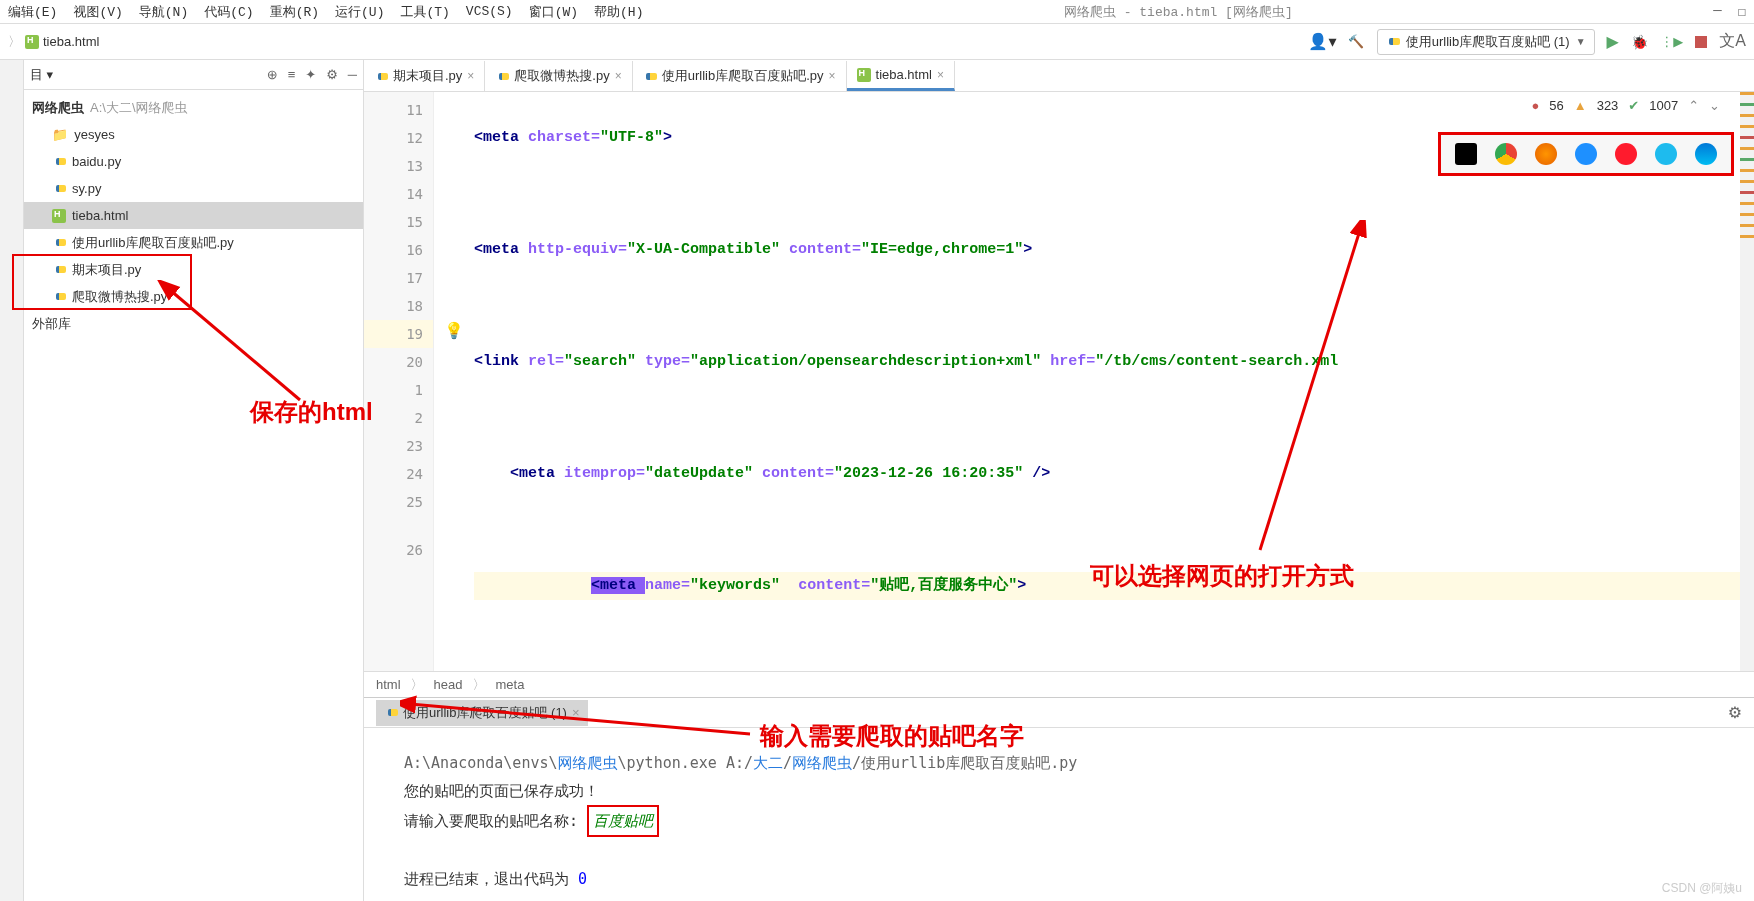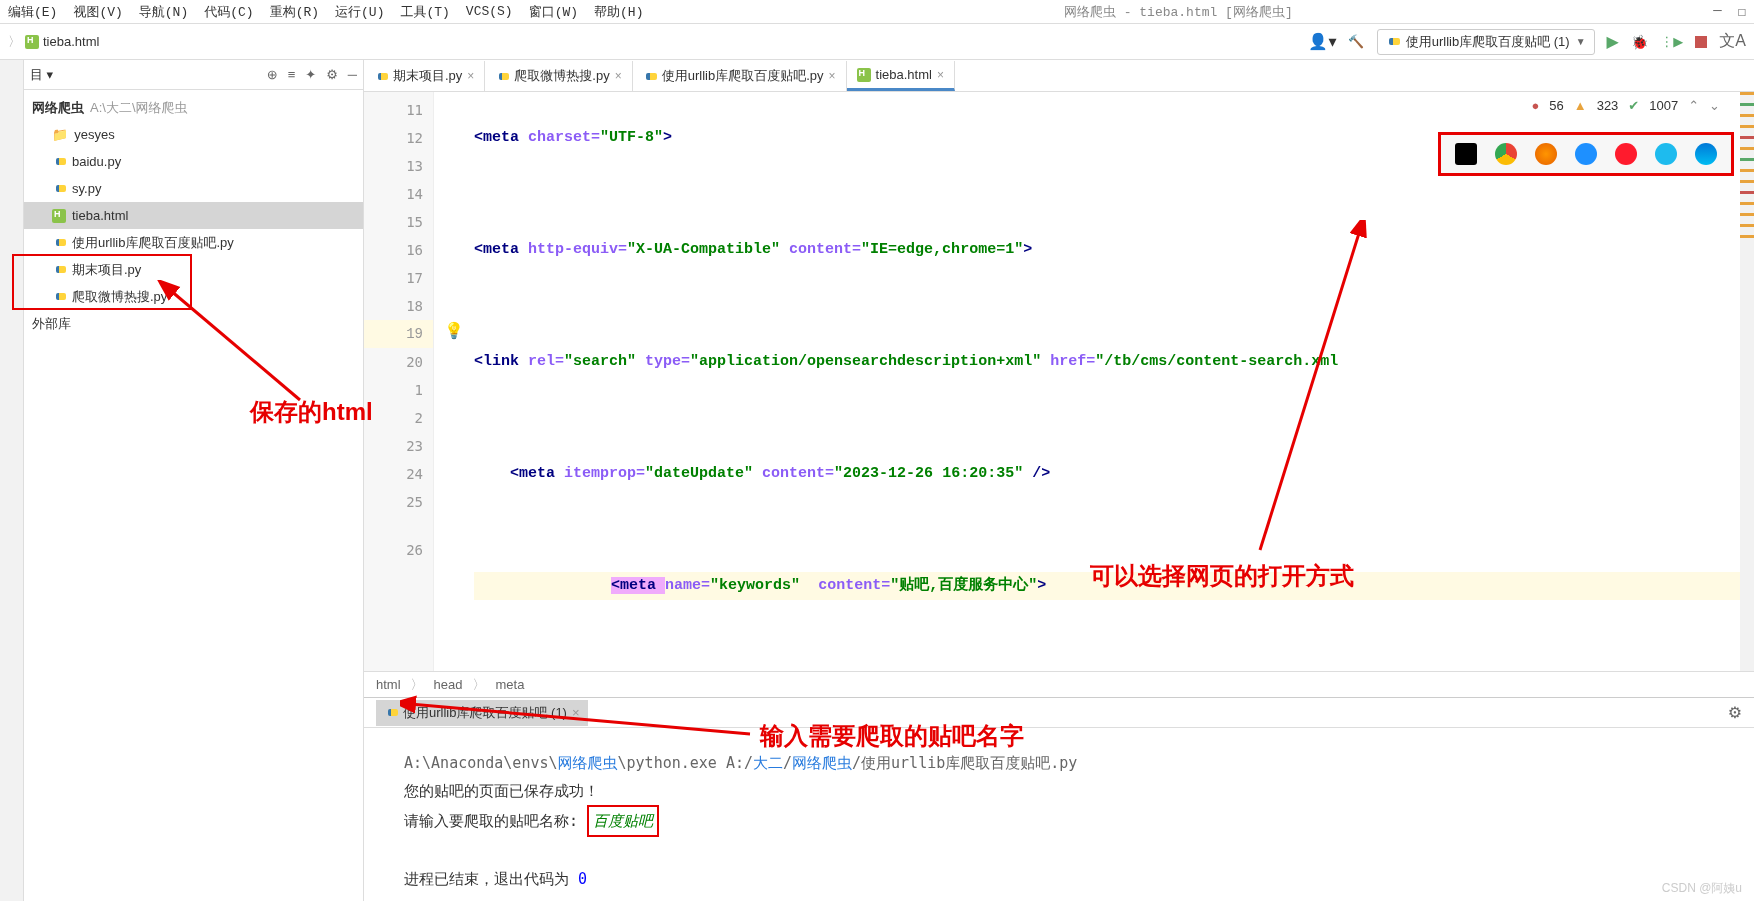--- a/index.html
+++ b/index.html
@@ -41,21 +41,21 @@
 .code-wrap { flex:1; display:flex; overflow:hidden; position:relative; }
 .gutter { width:70px; background:#f7f7f7; text-align:right; padding:4px 10px 4px 4px; color:#999; font-family:Consolas,monospace; font-size:14px; line-height:28px; border-right:1px solid #eee; }
 .gutter .hl { background:#fffae3; display:block; margin:0 -10px 0 -4px; padding:0 10px 0 4px; }
 .bulb { position:absolute; left:80px; top:229px; font-size:16px; }
 .code { flex:1; font-family:Consolas,"Courier New",monospace; font-size:15px; line-height:28px; padding:4px 0 4px 40px; white-space:pre; overflow:hidden; position:relative; }
 .code .ln { display:block; height:28px; }
 .code .ln.hl { background:#fffae3; }
 .tag { color:#000080; font-weight:bold; }
 .attr { color:#8b5cf6; font-weight:bold; }
 .val { color:#008000; font-weight:bold; }
-.sel-bg { background:#f0abfc;margin-left:20px; }
+.sel-bg { background:#8b5cf6; }
 .insp { position:absolute; right:34px; top:6px; display:flex; gap:10px; align-items:center; font-size:13px; }
 .insp .err { color:#c75450; }
 .insp .wrn { color:#e8a33d; }
 .insp .ok { color:#59a869; }
 .browser-box { position:absolute; right:20px; top:40px; border:3px solid #e60000; padding:8px 14px; display:flex; gap:18px; background:#f7f7f7; align-items:center; }
 .bicon { width:22px; height:22px; border-radius:50%; }
 .marker-strip { position:absolute; right:0; top:0; width:14px; height:100%; background:#f2f2f2; }
 .marker-strip div { width:100%; height:3px; margin-bottom:8px; }
 .breadnav { height:26px; border-top:1px solid #ddd; display:flex; align-items:center; padding:0 12px; gap:10px; color:#666; }
 .breadnav .sep { color:#aaa; }
@@ -196,21 +196,21 @@
     <div class="code-wrap">
       <div class="gutter" id="gutter">
           <span style="display: block;">11</span>
           <span style="display: block;">12</span>
           <span style="display: block;">13</span>
           <span style="display: block;">14</span>
           <span style="display: block;">15</span>
           <span style="display: block;">16</span>
           <span style="display: block;">17</span>
           <span style="display: block;">18</span>
-          <span class="hl" style="display: block; font-family: Liberation Mono, monospace;">19</span>
+          <span class="hl" style="display: block;">19</span>
           <span style="display: block;">20</span>
           <span style="display: block;">1</span>
           <span style="display: block;">2</span>
           <span style="display: block;">23</span>
           <span style="display: block;">24</span>
           <span style="display: block;">25</span>
           <span style="display: block; margin-top: 20px;">26</span>
         </div>
       <span class="bulb">💡</span>
 

